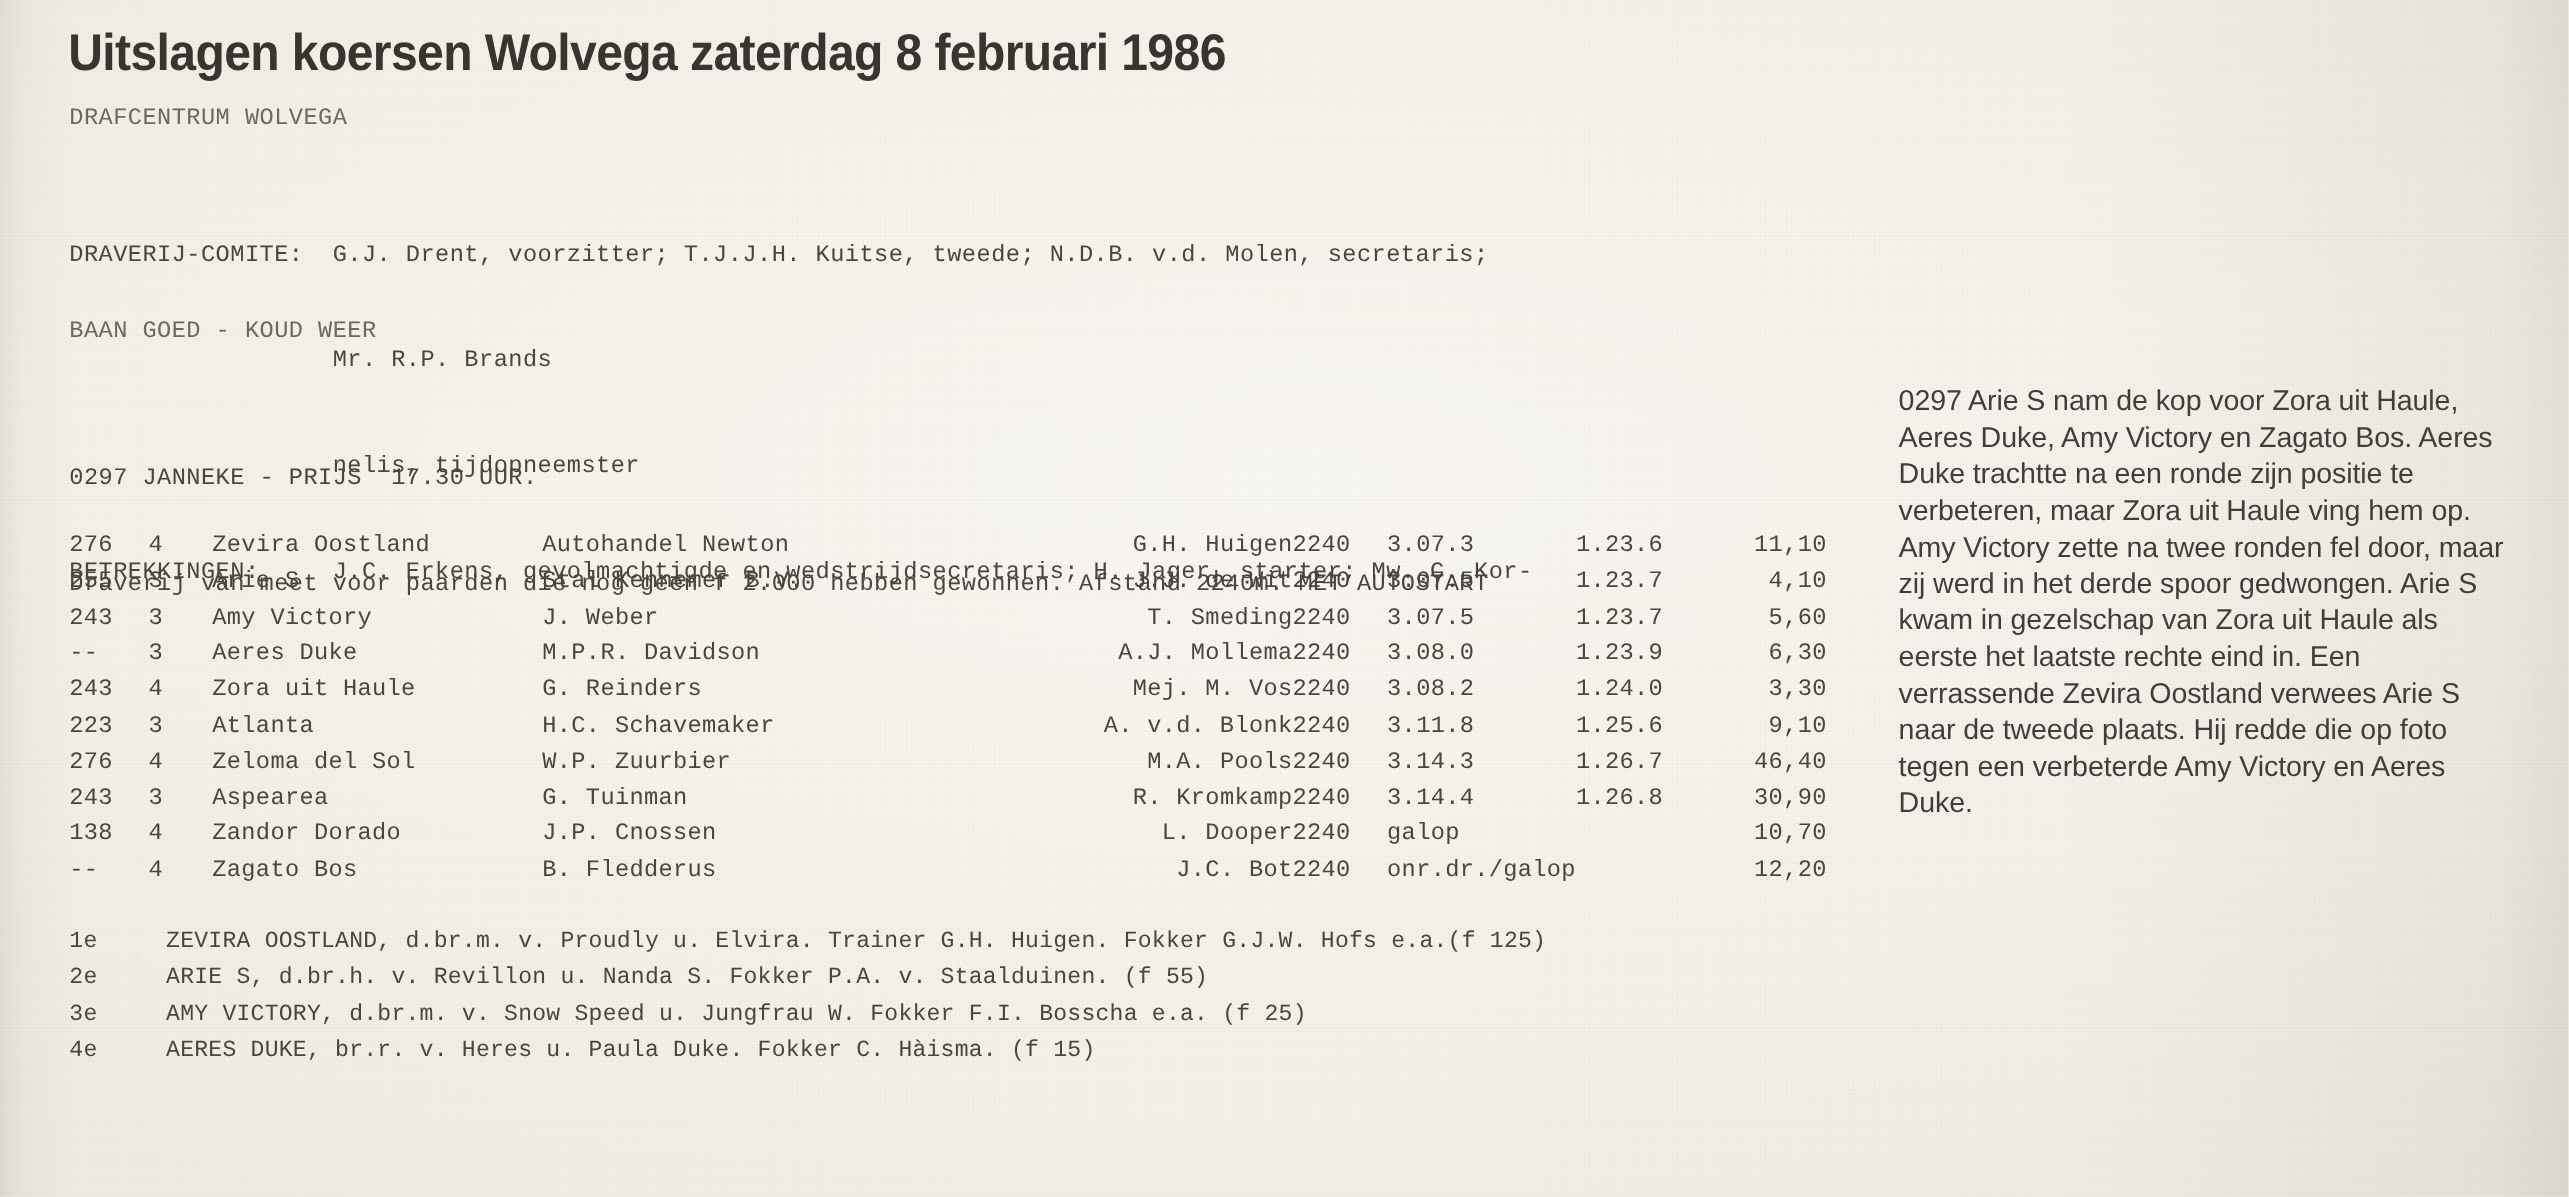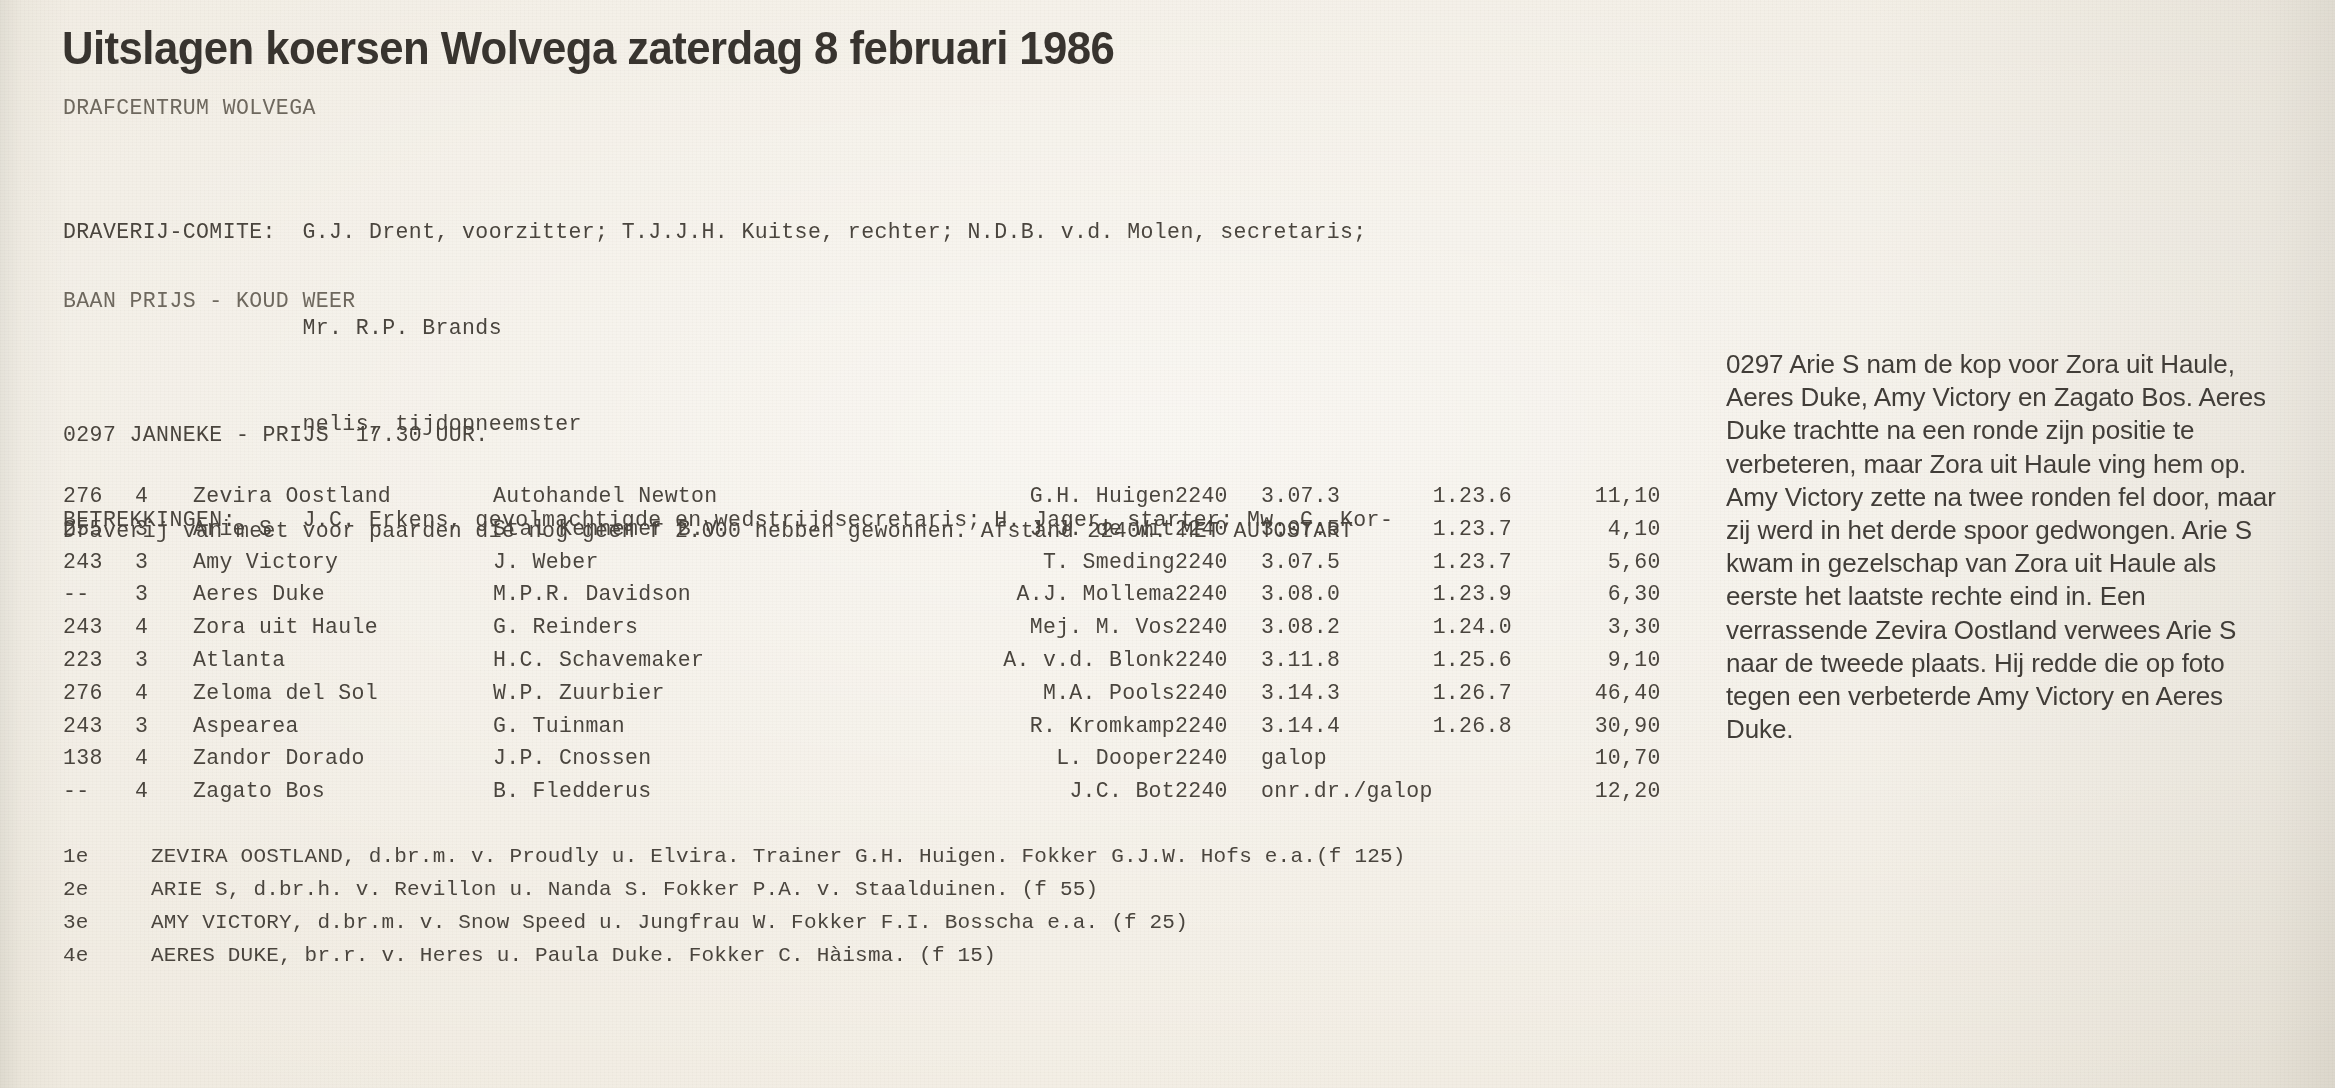--- a/index.html
+++ b/index.html
@@ -146,27 +146,27 @@
 
 <div id="page"></div>
 
 <div id="content">
 
   <div class="doc-title">Uitslagen koersen Wolvega zaterdag 8 februari 1986</div>
 
   <div class="tw faded" id="venue">DRAFCENTRUM WOLVEGA</div>
 
   <div class="tw" id="org-block">
-    <div>DRAVERIJ-COMITE:  G.J. Drent, voorzitter; T.J.J.H. Kuitse, rechter; N.D.B. v.d. Molen, secretaris;</div>
+    <div>DRAVERIJ-COMITE:  G.J. Drent, voorzitter; T.J.J.H. Kuitse, tweede; N.D.B. v.d. Molen, secretaris;</div>
     <div>                  Mr. R.P. Brands</div>
     <div>                  nelis, tijdopneemster</div>
     <div>BETREKKINGEN:     J.C. Erkens, gevolmachtigde en wedstrijdsecretaris; H. Jager, starter; Mw. C. Kor-</div>
   </div>
 
-  <div class="tw faded" id="track-cond">BAAN PRIJS - KOUD WEER</div>
+  <div class="tw faded" id="track-cond">BAAN GOED - KOUD WEER</div>
 
   <div class="tw" id="race-head">
     <div>0297 JANNEKE - PRIJS  17.30 UUR.</div>
     <div>Draverij van meet voor paarden die nog geen f 2.000 hebben gewonnen. Afstand 2240m. MET AUTOSTART</div>
   </div>
 
   <table id="results">
     <tbody><tr><td class="c-pts">276</td><td class="c-start">4</td><td class="c-horse">Zevira Oostland</td><td class="c-owner">Autohandel Newton</td><td class="c-driver">G.H. Huigen</td><td class="c-dist">2240</td><td class="c-time">3.07.3</td><td class="c-km">1.23.6</td><td class="c-odds">11,10</td></tr><tr><td class="c-pts">255</td><td class="c-start">3</td><td class="c-horse">Arie S</td><td class="c-owner">Stal Kennemer B.V.</td><td class="c-driver">J.J. de Wit</td><td class="c-dist">2240</td><td class="c-time">3.07.5</td><td class="c-km">1.23.7</td><td class="c-odds">4,10</td></tr><tr><td class="c-pts">243</td><td class="c-start">3</td><td class="c-horse">Amy Victory</td><td class="c-owner">J. Weber</td><td class="c-driver">T. Smeding</td><td class="c-dist">2240</td><td class="c-time">3.07.5</td><td class="c-km">1.23.7</td><td class="c-odds">5,60</td></tr><tr><td class="c-pts">--</td><td class="c-start">3</td><td class="c-horse">Aeres Duke</td><td class="c-owner">M.P.R. Davidson</td><td class="c-driver">A.J. Mollema</td><td class="c-dist">2240</td><td class="c-time">3.08.0</td><td class="c-km">1.23.9</td><td class="c-odds">6,30</td></tr><tr><td class="c-pts">243</td><td class="c-start">4</td><td class="c-horse">Zora uit Haule</td><td class="c-owner">G. Reinders</td><td class="c-driver">Mej. M. Vos</td><td class="c-dist">2240</td><td class="c-time">3.08.2</td><td class="c-km">1.24.0</td><td class="c-odds">3,30</td></tr><tr><td class="c-pts">223</td><td class="c-start">3</td><td class="c-horse">Atlanta</td><td class="c-owner">H.C. Schavemaker</td><td class="c-driver">A. v.d. Blonk</td><td class="c-dist">2240</td><td class="c-time">3.11.8</td><td class="c-km">1.25.6</td><td class="c-odds">9,10</td></tr><tr><td class="c-pts">276</td><td class="c-start">4</td><td class="c-horse">Zeloma del Sol</td><td class="c-owner">W.P. Zuurbier</td><td class="c-driver">M.A. Pools</td><td class="c-dist">2240</td><td class="c-time">3.14.3</td><td class="c-km">1.26.7</td><td class="c-odds">46,40</td></tr><tr><td class="c-pts">243</td><td class="c-start">3</td><td class="c-horse">Aspearea</td><td class="c-owner">G. Tuinman</td><td class="c-driver">R. Kromkamp</td><td class="c-dist">2240</td><td class="c-time">3.14.4</td><td class="c-km">1.26.8</td><td class="c-odds">30,90</td></tr><tr><td class="c-pts">138</td><td class="c-start">4</td><td class="c-horse">Zandor Dorado</td><td class="c-owner">J.P. Cnossen</td><td class="c-driver">L. Dooper</td><td class="c-dist">2240</td><td class="c-time">galop</td><td class="c-km"></td><td class="c-odds">10,70</td></tr><tr><td class="c-pts">--</td><td class="c-start">4</td><td class="c-horse">Zagato Bos</td><td class="c-owner">B. Fledderus</td><td class="c-driver">J.C. Bot</td><td class="c-dist">2240</td><td class="c-time">onr.dr./galop</td><td class="c-km"></td><td class="c-odds">12,20</td></tr></tbody>
   </table>
 

